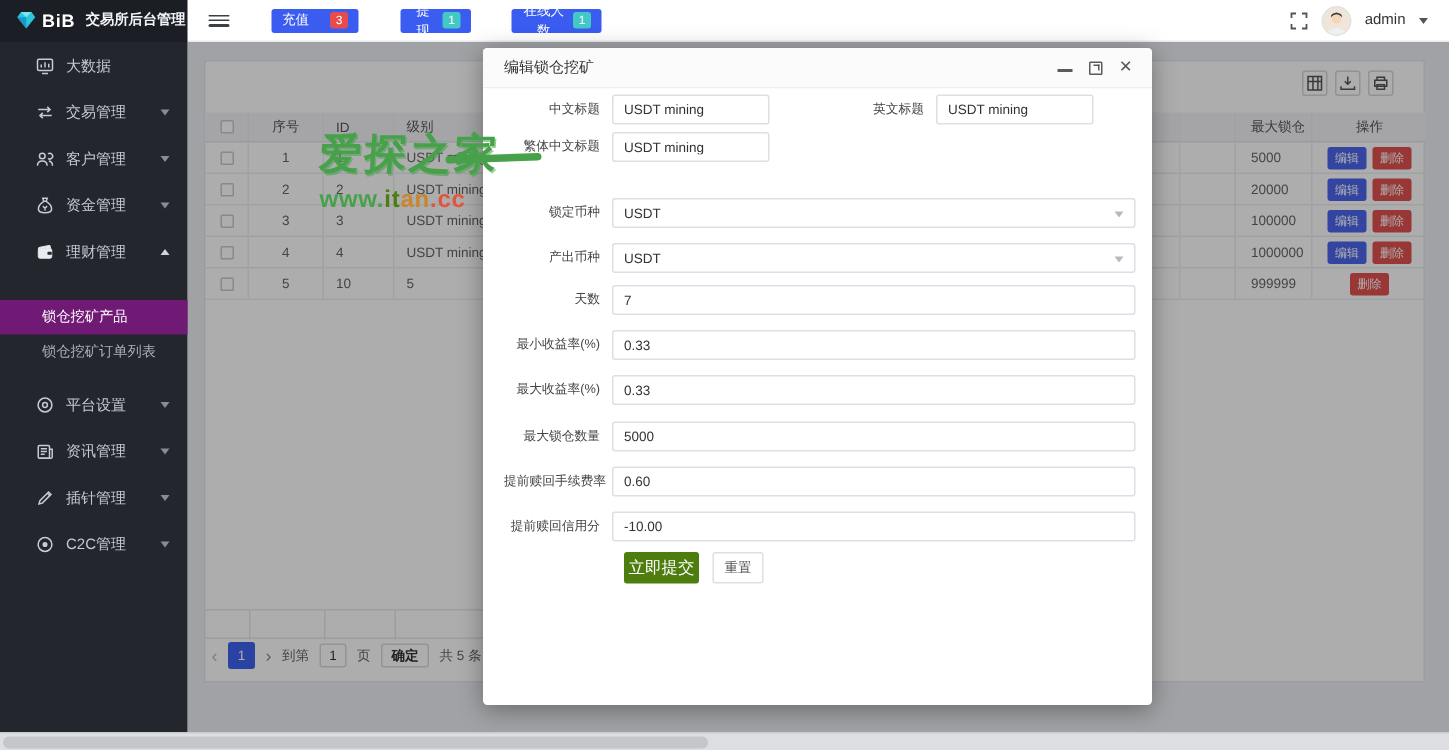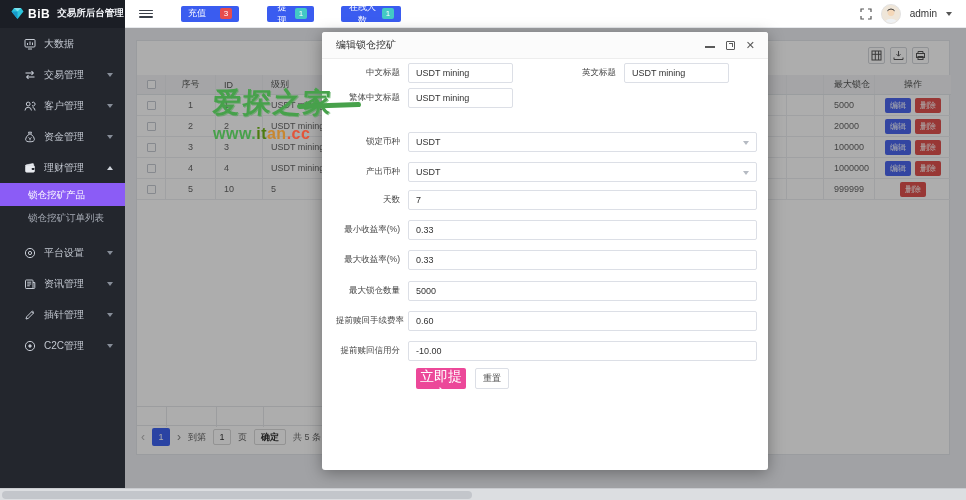--- a/index.html
+++ b/index.html
@@ -25,21 +25,21 @@
   .caret { width:0; height:0; border-left:3.5px solid transparent; border-right:3.5px solid transparent; border-top:4px solid #555; cursor:pointer; }
 
   
   .sidebar { position:absolute; left:0; top:28px; width:125px; height:460px; background:#23262d; z-index:55; }
   .side-item { height:31px; display:flex; align-items:center; padding:0 12px 0 24px; color:#c3c8d1; font-size:10px; cursor:pointer; gap:8px; }
   .side-item svg { flex-shrink:0; }
   .side-item .lbl { flex:1; white-space:nowrap; overflow:hidden; }
   .chev { width:0; height:0; border-left:3.5px solid transparent; border-right:3.5px solid transparent; border-top:4px solid #878d98; }
   .chev.up { border-top:none; border-bottom:4px solid #cfd3da; }
   .sub-item { height:23px; line-height:23px; padding-left:28px; color:#a9aeb8; font-size:9.5px; cursor:pointer; white-space:nowrap; }
-  .sub-item.active { background:#8b5cf6; color:#ffffff; }
+  .sub-item.active { background:#701a75; color:#ffffff;margin-top:17px; }
   .side-gap { height:8px; }
 
   
   .content { position:absolute; left:125px; top:28px; width:841px; height:336px; background:#edeff3; z-index:1; }
   .card { position:absolute; left:11px; top:12px; width:814px; height:415px; background:#ffffff; border:1px solid #e4e6ea; }
   .tool-icons { position:absolute; top:6px; right:20px; display:flex; gap:5px; }
   .tool-btn { width:17px; height:17px; border:1px solid #d4d7dc; border-radius:2px; background:#fff; display:flex; align-items:center; justify-content:center; cursor:pointer; color:#555; }
 
   
   .tbl { position:absolute; left:0; top:34px; width:814px; }
@@ -87,21 +87,21 @@
   .mc-close { font-size:11px; line-height:10px; }
   .m-body { padding:4px 11px 0 14px; }
   .m-row { display:flex; align-items:center; height:20px; }
   .m-label { width:72px; text-align:right; padding-right:8px; font-size:8.5px; color:#454545; white-space:nowrap; flex-shrink:0; }
   .m-input { flex:1; height:20px; border:1px solid #dcdfe6; border-radius:2px; font-size:9px; color:#333; padding:0 7px; min-width:0; background:#fff; }
   .m-input.small { flex:none; width:105px; }
   .m-label2 { flex:1; text-align:right; padding-right:8px; font-size:8.5px; color:#454545; white-space:nowrap; }
   .m-select { flex:1; height:20px; border:1px solid #dcdfe6; border-radius:2px; font-size:9px; color:#333; padding:0 18px 0 7px; display:flex; align-items:center; position:relative; cursor:pointer; background:#fff; }
   .m-select .sel-caret { position:absolute; right:7px; top:8px; width:0; height:0; border-left:3.5px solid transparent; border-right:3.5px solid transparent; border-top:4px solid #b5bac2; }
   .m-btnrow { display:flex; gap:9px; padding-left:80px; margin-top:7px; }
-  .btn-submit { width:50px; height:21px; background:#ec4899; color:#fff; font-size:14px; border:none; border-radius:2px; cursor:pointer; }
+  .btn-submit { width:50px; height:21px; background:#4d7c0f; color:#fff; font-size:11px; border:none; border-radius:2px; cursor:pointer; }
   .btn-reset { width:34px; height:21px; background:#fff; color:#555; font-size:9px; border:1px solid #dcdfe6; border-radius:2px; cursor:pointer; }
   .mb5{margin-bottom:5px;} .mb12{margin-bottom:24px;} .mb10{margin-bottom:10px;} .mb8{margin-bottom:8px;} .mb11{margin-bottom:11px;} .mb7{margin-bottom:7px;}
 
   
   .watermark { position:absolute; left:213px; top:84px; z-index:200; pointer-events:none; }
   .wm-title { font-size:28px; font-weight:800; letter-spacing:2px; transform:skewX(-4deg); text-shadow:1px 1px 0 rgba(70,160,75,.55); white-space:nowrap; }
   .wm-swoosh { position:absolute; left:84px; top:19px; width:64px; height:5px; border-radius:3px; background:#47a14b; transform:rotate(-2deg); }
   .wm-url { margin-top:3px; font-size:16px; font-weight:800; letter-spacing:.5px; white-space:nowrap; }
 
   

